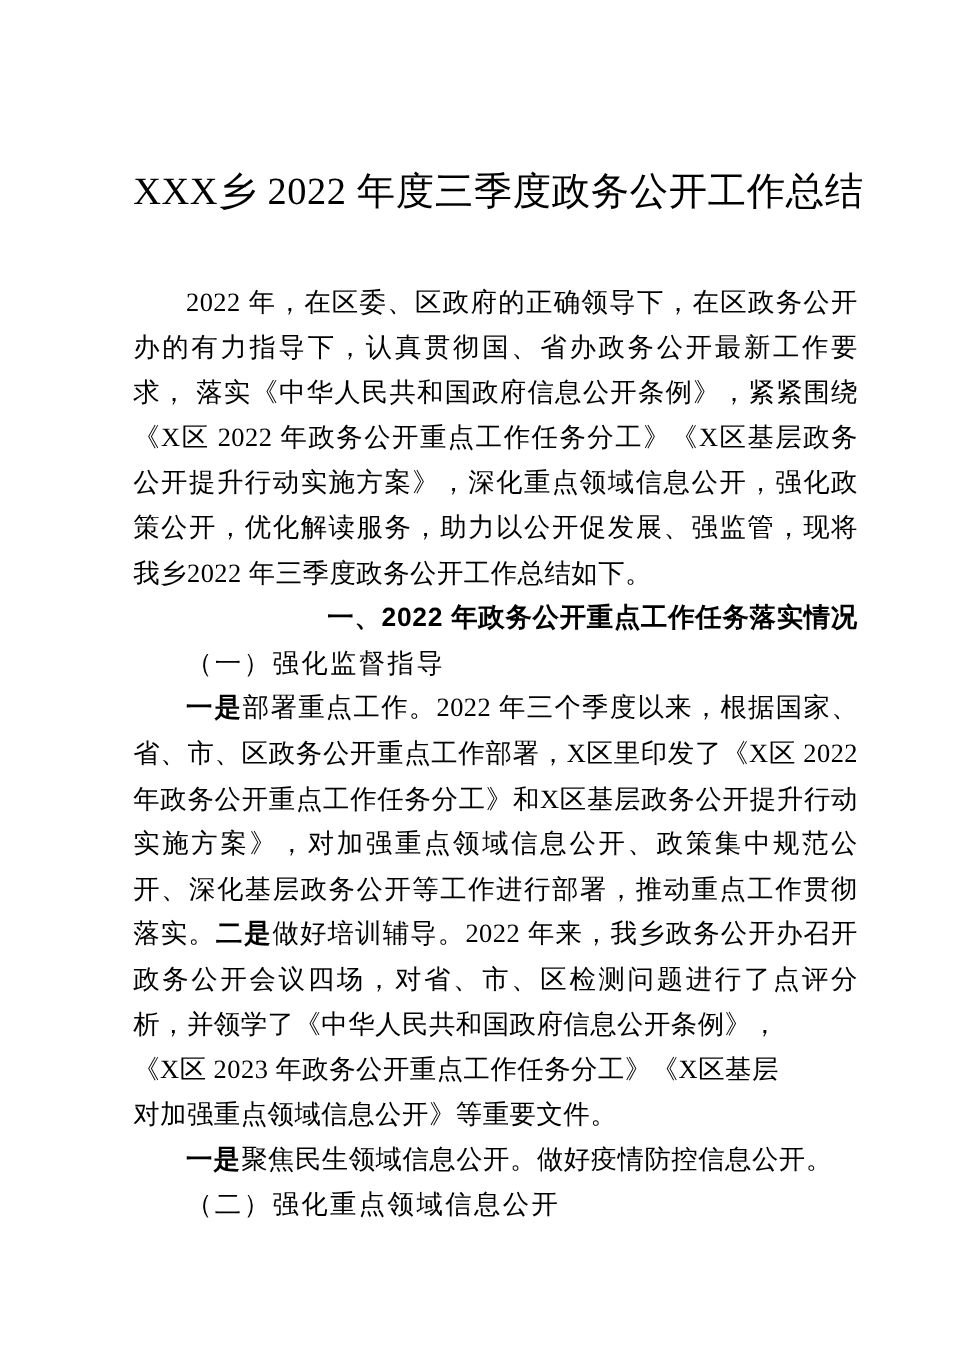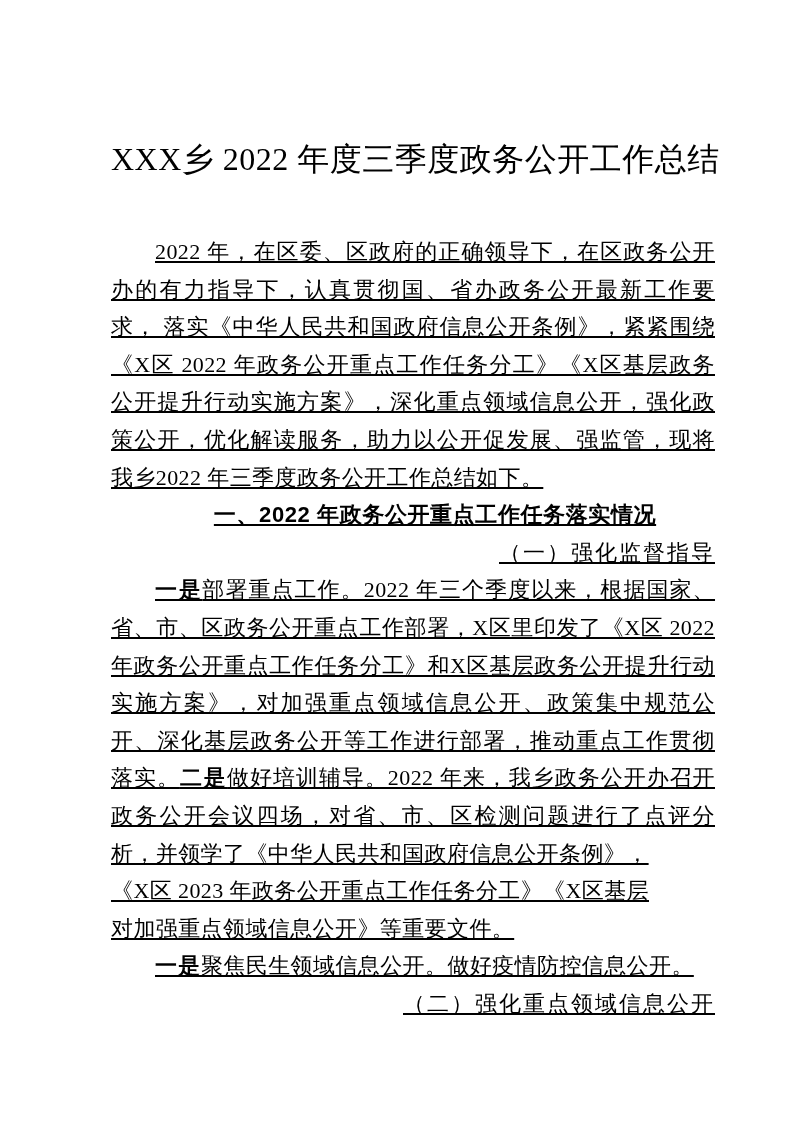--- a/index.html
+++ b/index.html
@@ -26,33 +26,32 @@
     text-align: center;
     white-space: nowrap;
     letter-spacing: 0.5px;
   }
   .para {
     margin: 0;
     font-size: 22px;
     line-height: 37.6px;
     text-align: justify;
     letter-spacing: 0.4px;
-    text-decoration: underline;
   }
   .indent {
     text-indent: 44px;
   }
   .heading1 {
     font-family: "Liberation Sans", "DejaVu Sans", sans-serif;
     font-weight: 700;
-    text-align: center;
+    text-align: right;
     letter-spacing: 0.6px;
   }
   .heading2 {
-    text-align: right;
+    text-align: left;
     letter-spacing: 2px;
   }
   .para b {
     font-weight: 700;
     letter-spacing: 1px;
   }
 </style>
 </head>
 <body>
 

